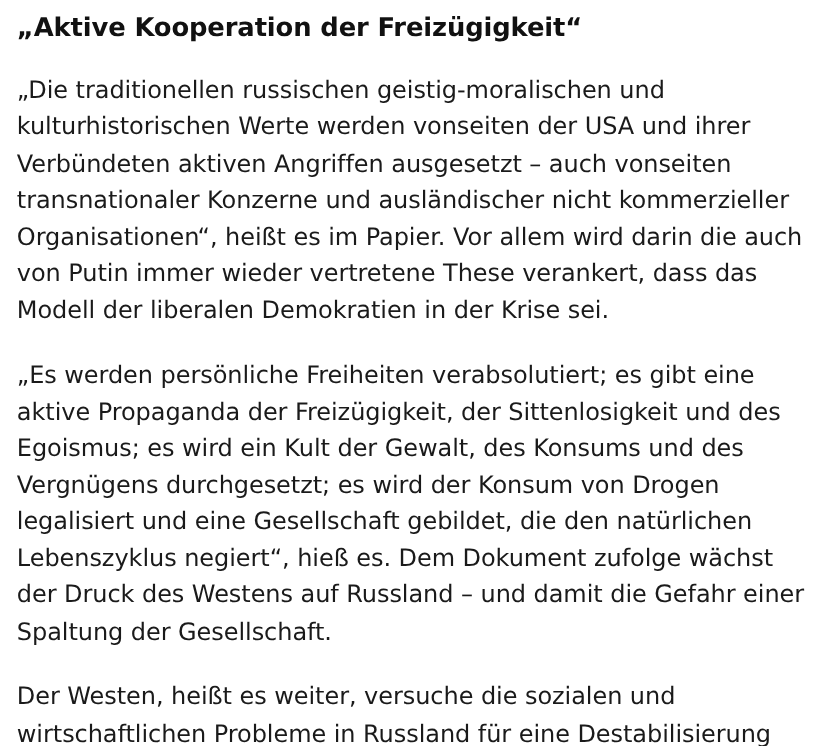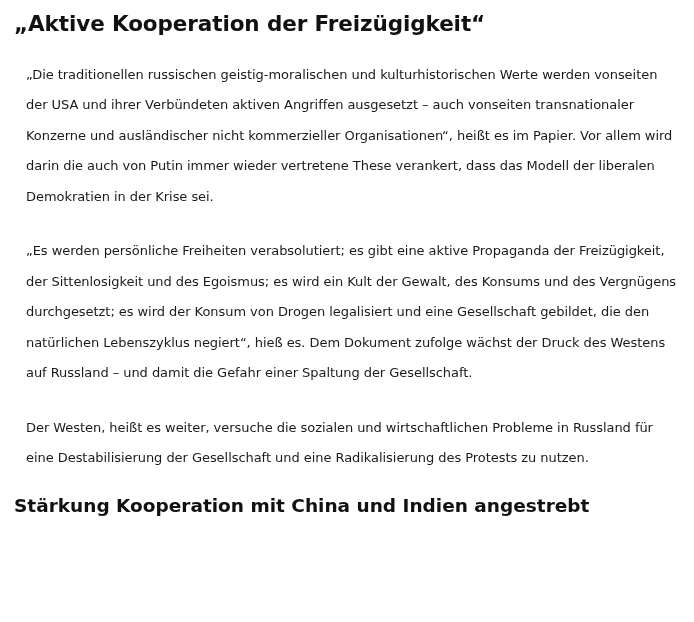--- a/index.html
+++ b/index.html
@@ -21,24 +21,24 @@
   }
   .heading {
     font-size: 21.5px;
     font-weight: bold;
     line-height: 1.3;
     color: #111111;
     margin: 0 0 22px 0;
     letter-spacing: -0.1px;
   }
   .para {
-    font-size: 13px;
+    font-size: 20px;
     line-height: 30.5px;
     color: #1a1a1a;
-    margin: 0 0 24px 12px;
+    margin: 0 0 24px 0;
     letter-spacing: -0.05px;
   }
   .para:last-of-type {
     margin-bottom: 20px;
   }
   .subheading {
     font-size: 18.5px;
     font-weight: bold;
     color: #111111;
     line-height: 1.3;

